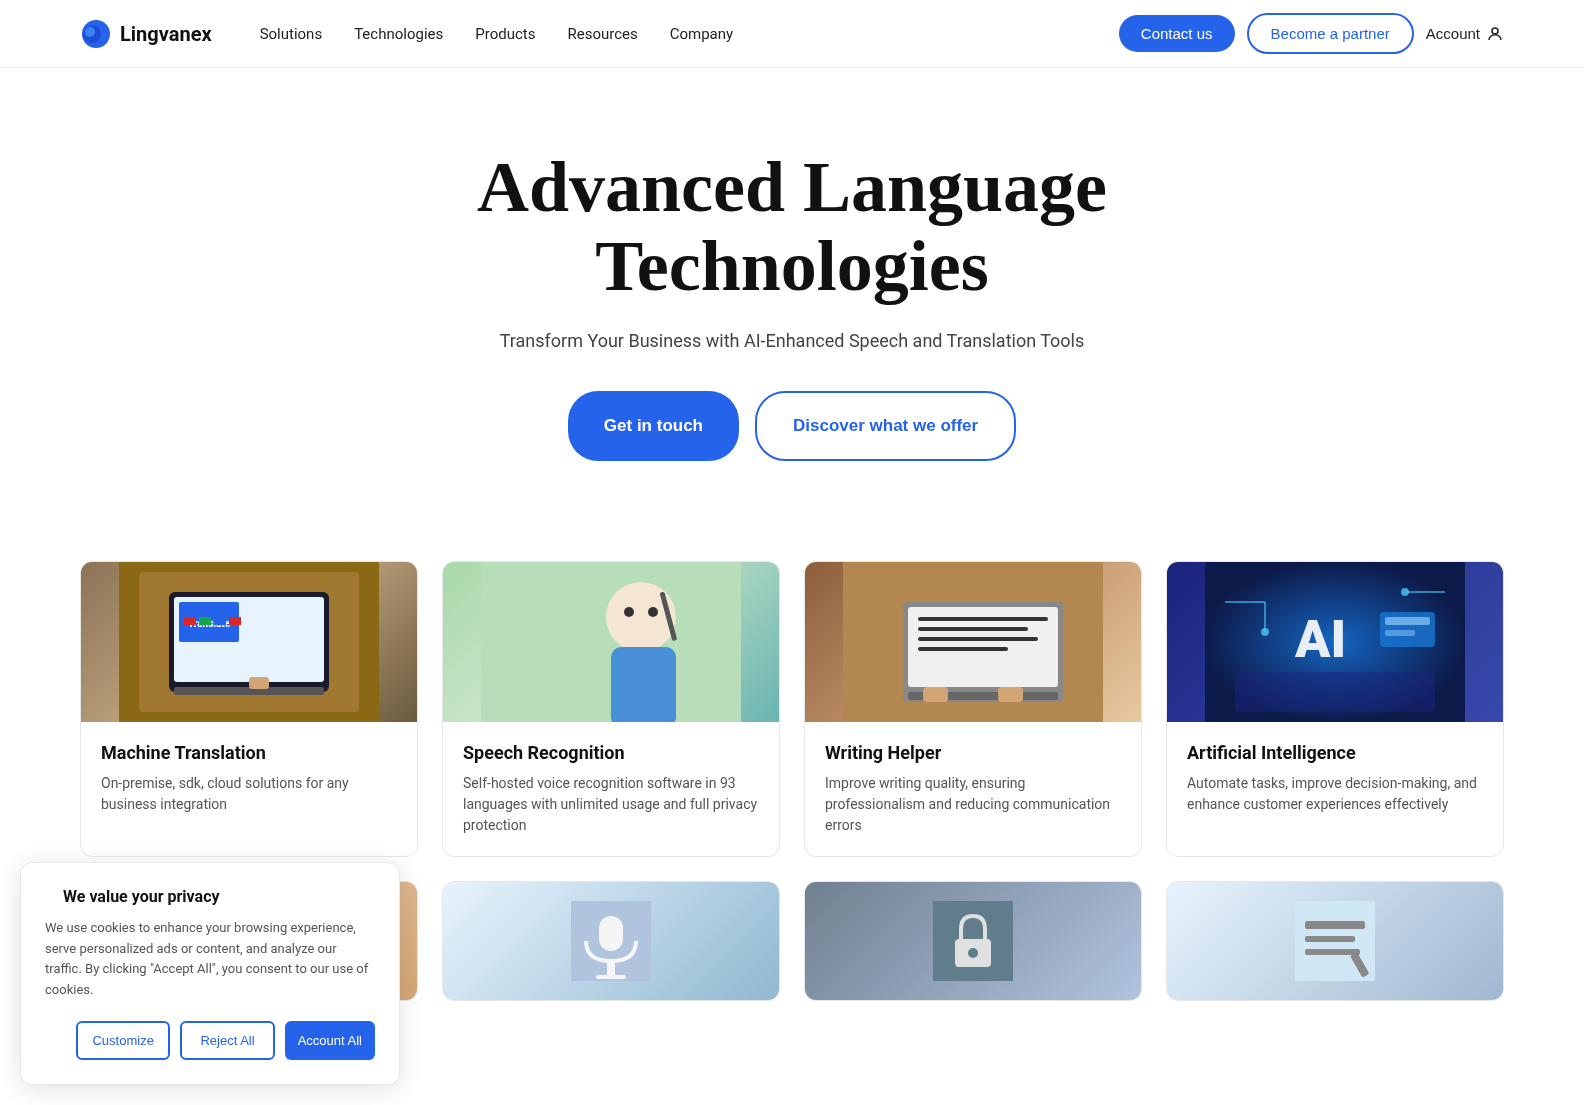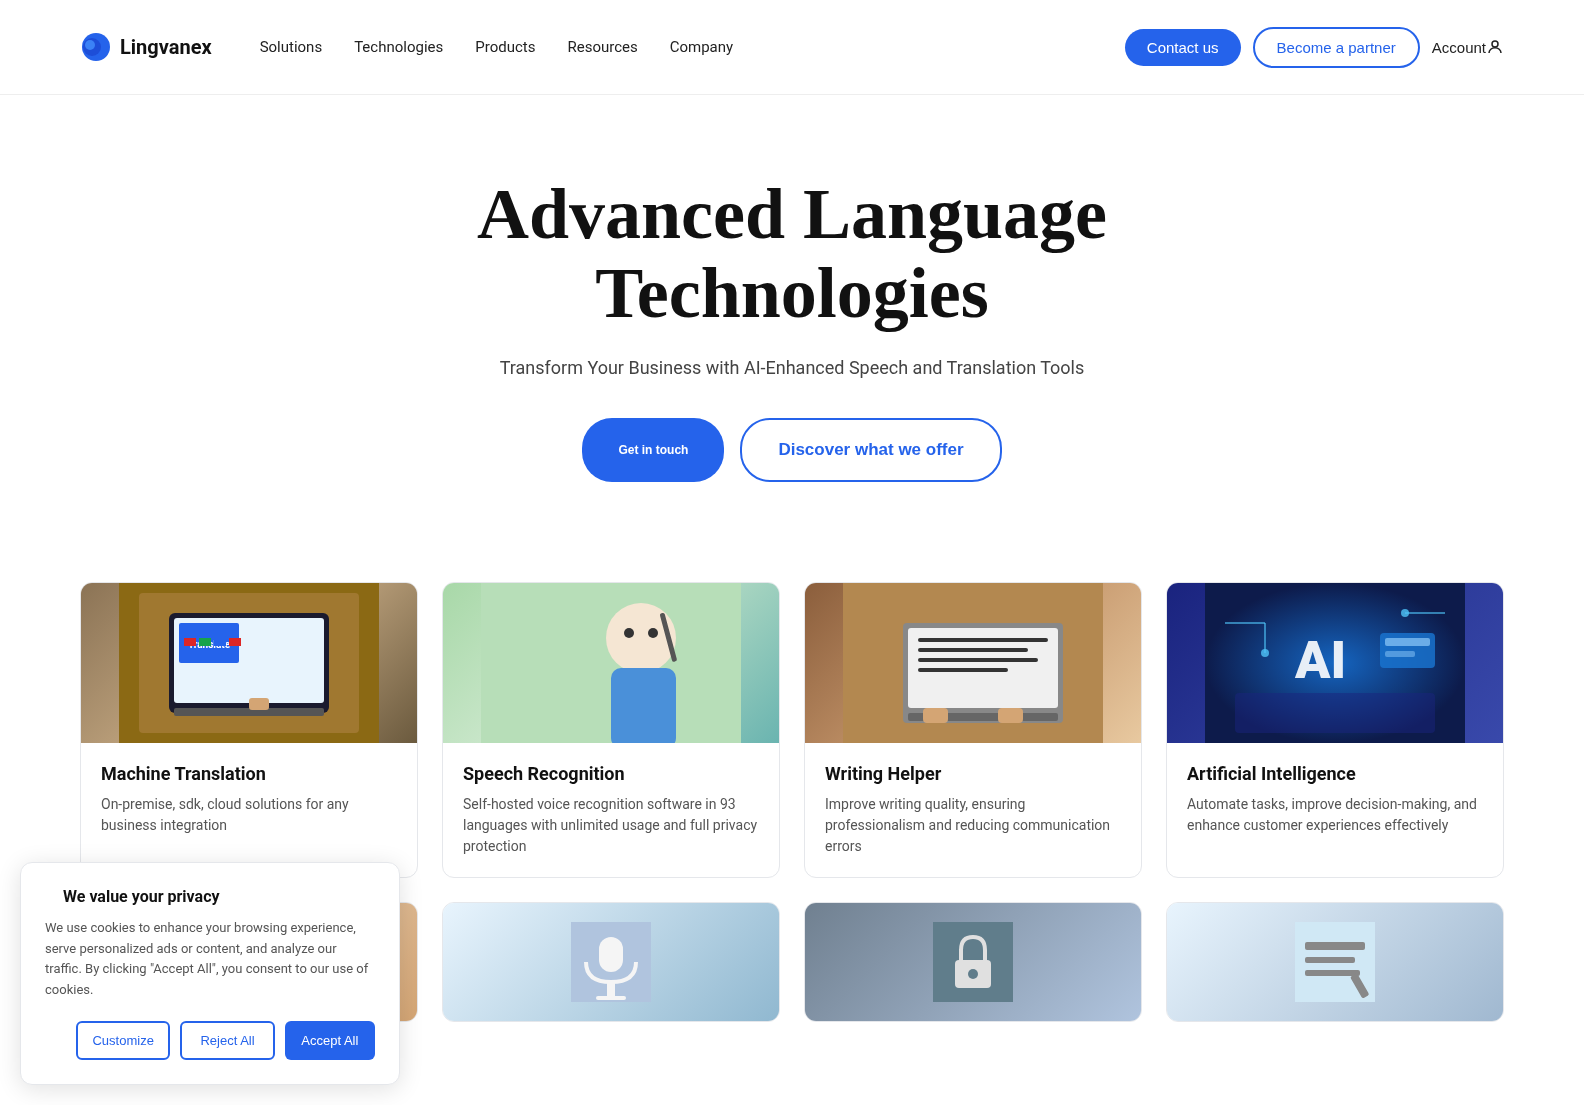--- a/index.html
+++ b/index.html
@@ -1,49 +1,49 @@
 <!DOCTYPE html>
 <html><head>
   <meta charset="utf-8">
   <style>
     * { margin: 0; padding: 0; box-sizing: border-box; }
     body { font-family: -apple-system, BlinkMacSystemFont, 'Segoe UI', Roboto, sans-serif; background: #fff; color: #111; overflow-x: hidden; }
 
     
     .navbar {
       display: flex; align-items: center; justify-content: space-between;
-      padding: 0 80px; height: 95px; border-bottom: 1px solid #eee;
+      padding: 0 80px; height: 68px; border-bottom: 1px solid #eee;
       position: sticky; top: 0; background: #fff; z-index: 100;
     }
     .navbar-left { display: flex; align-items: center; gap: 48px; }
     .logo { display: flex; align-items: center; gap: 8px; font-weight: 700; font-size: 20px; color: #111; text-decoration: none; }
     .logo-icon { width: 32px; height: 32px; }
     .nav-links { display: flex; align-items: center; gap: 32px; }
     .nav-link { font-size: 15px; color: #222; text-decoration: none; cursor: pointer; }
     .navbar-right { display: flex; align-items: center; gap: 12px; }
     .btn-contact {
       background: #2563eb; color: #fff; border: none; border-radius: 25px;
       padding: 10px 22px; font-size: 15px; cursor: pointer; font-weight: 500;
     }
     .btn-partner {
       background: #fff; color: #2563eb; border: 2px solid #2563eb; border-radius: 25px;
       padding: 10px 22px; font-size: 15px; cursor: pointer; font-weight: 500;
     }
-    .btn-account { display: flex; align-items: center; font-size: 15px; cursor: pointer; color: #222; background: none; border: none; }
+    .btn-account { display: flex; align-items: center; gap: 6px; font-size: 15px; cursor: pointer; color: #222; background: none; border: none; }
 
     
     .hero {
       text-align: center; padding: 80px 40px 60px;
     }
     .hero-title { font-size: 72px; font-weight: 900; line-height: 1.1; color: #111; max-width: 900px; margin: 0 auto 24px; font-family: Liberation Serif, serif; }
     .hero-subtitle { font-size: 18px; color: #444; margin-bottom: 40px; }
     .hero-buttons { display: flex; justify-content: center; gap: 16px; }
     .btn-get-in-touch {
       background: #2563eb; color: #fff; border: none; border-radius: 30px;
-      padding: 25px 36px; font-size: 12px; cursor: pointer; font-weight: 600;
+      padding: 25px 36px; font-size: 17px; cursor: pointer; font-weight: 600;
     }
     .btn-discover {
       background: #fff; color: #2563eb; border: 2px solid #2563eb; border-radius: 30px;
       padding: 16px 36px; font-size: 17px; cursor: pointer; font-weight: 600;
     }
 
     
     .cards-section { padding: 40px 80px 0; }
     .cards-grid { display: grid; grid-template-columns: repeat(4, 1fr); gap: 24px; }
     .card {
@@ -307,15 +307,15 @@
     </div>
   </div>
 </section>
 
 <div class="cookie-banner">
   <div class="cookie-title">We value your privacy</div>
   <p class="cookie-text">We use cookies to enhance your browsing experience, serve personalized ads or content, and analyze our traffic. By clicking "Accept All", you consent to our use of cookies.</p>
   <div class="cookie-buttons">
     <button class="btn-customize">Customize</button>
     <button class="btn-reject">Reject All</button>
-    <button class="btn-accept-all">Accept All</button>
+    <button class="btn-accept-all">Account All</button>
   </div>
 </div>
 
 </body></html>

